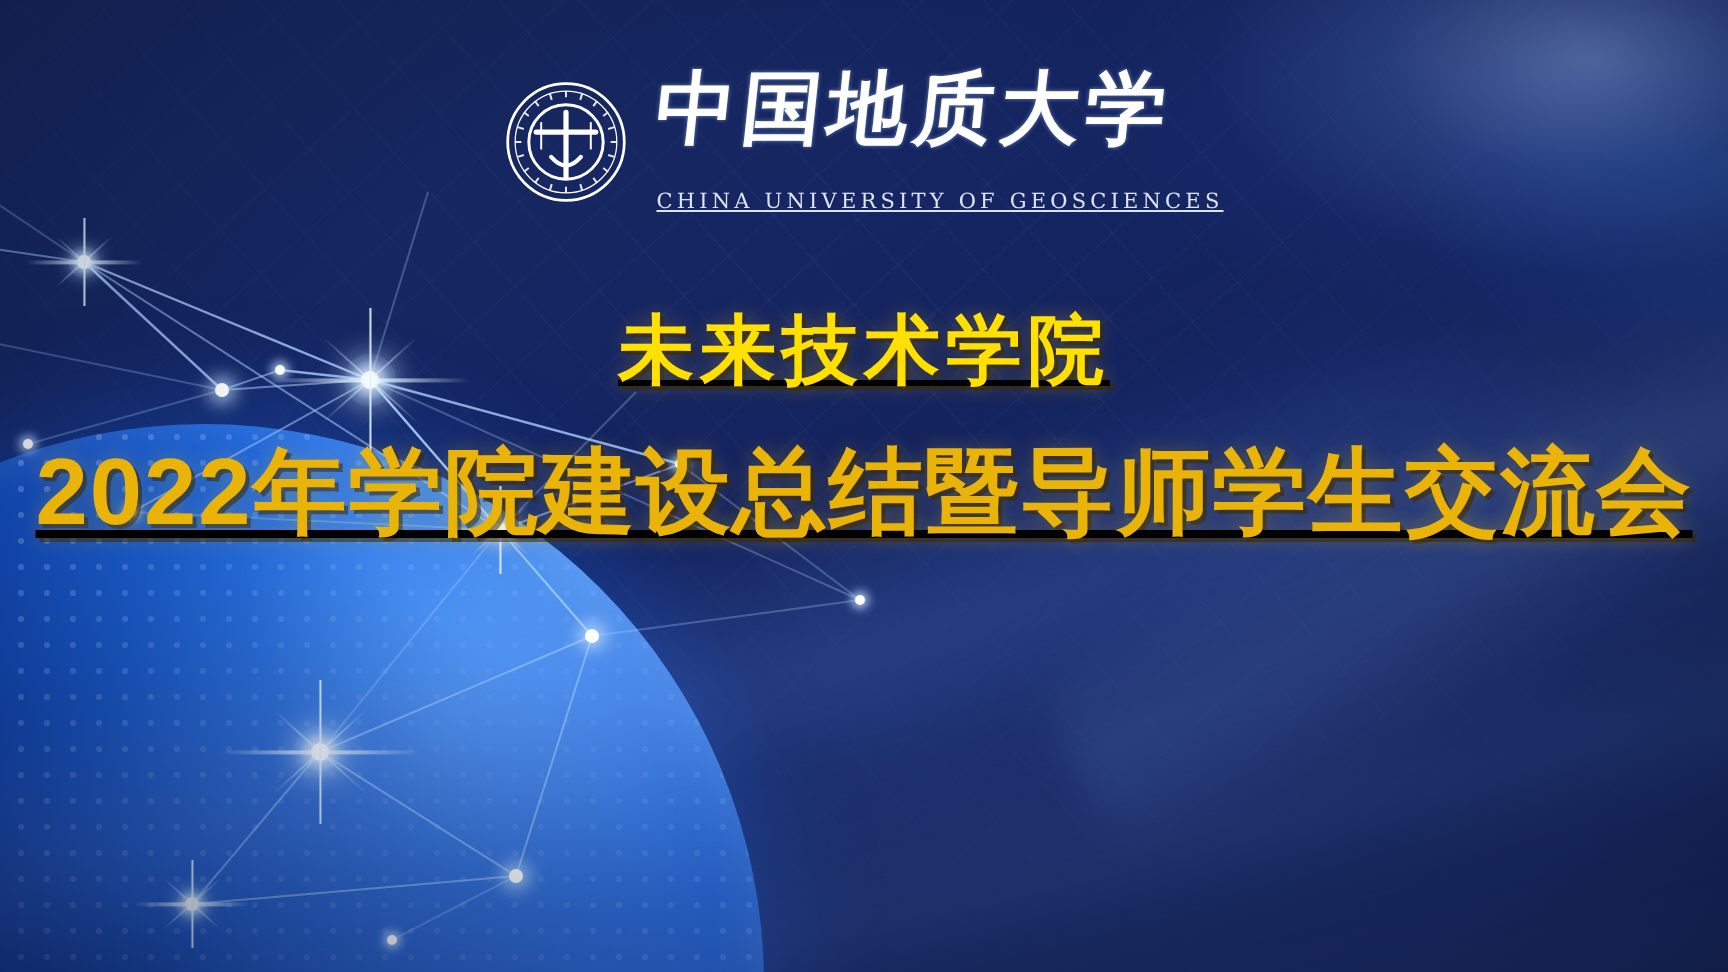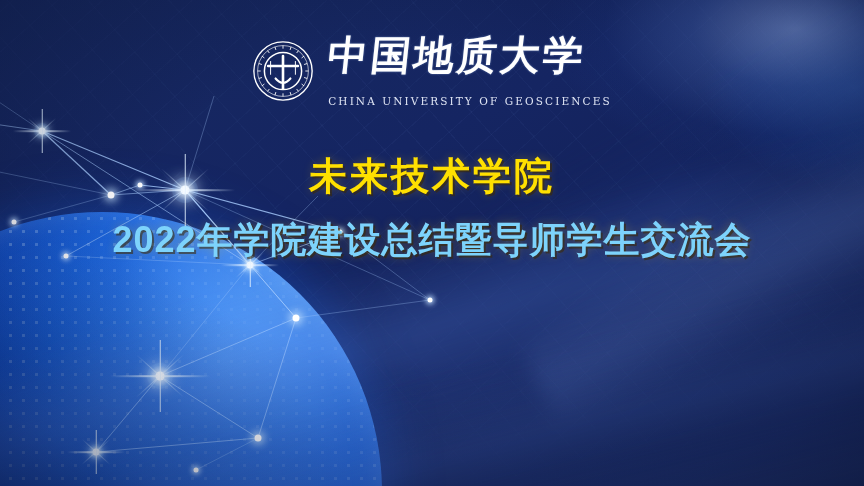--- a/index.html
+++ b/index.html
@@ -265,44 +265,46 @@
     transform: skewX(-6deg);
   }
   #logo-en {
     margin-top: 19px;
     color: #e9eefb;
     font-size: 10.5px;
     letter-spacing: 2.1px;
     font-family: "DejaVu Serif", "Liberation Serif", serif;
     white-space: nowrap;
     opacity: 0.95;
+    text-decoration: underline;
   }
 
   
   #title-block {
     margin-top: 46px;
     width: 100%;
     text-align: center;
     user-select: none;
+    text-decoration: underline;
   }
   #title-main {
     color: #ffe000;
     font-size: 38px;
     font-weight: 700;
     letter-spacing: 3px;
     line-height: 1.25;
     text-shadow:
       2px 2px 0 rgba(60,40,0,0.55),
       0 0 10px rgba(255,200,0,0.28);
     white-space: nowrap;
   }
   #title-sub {
     margin-top: 16px;
-    color: #7dd3fc;
-    font-size: 36px;
+    color: #eab308;
+    font-size: 47px;
     font-weight: 700;
     letter-spacing: 1px;
     line-height: 1.25;
     text-shadow:
       2px 2px 0 rgba(60,40,0,0.55),
       0 0 10px rgba(255,200,0,0.25);
     white-space: nowrap;
   }
 
   

